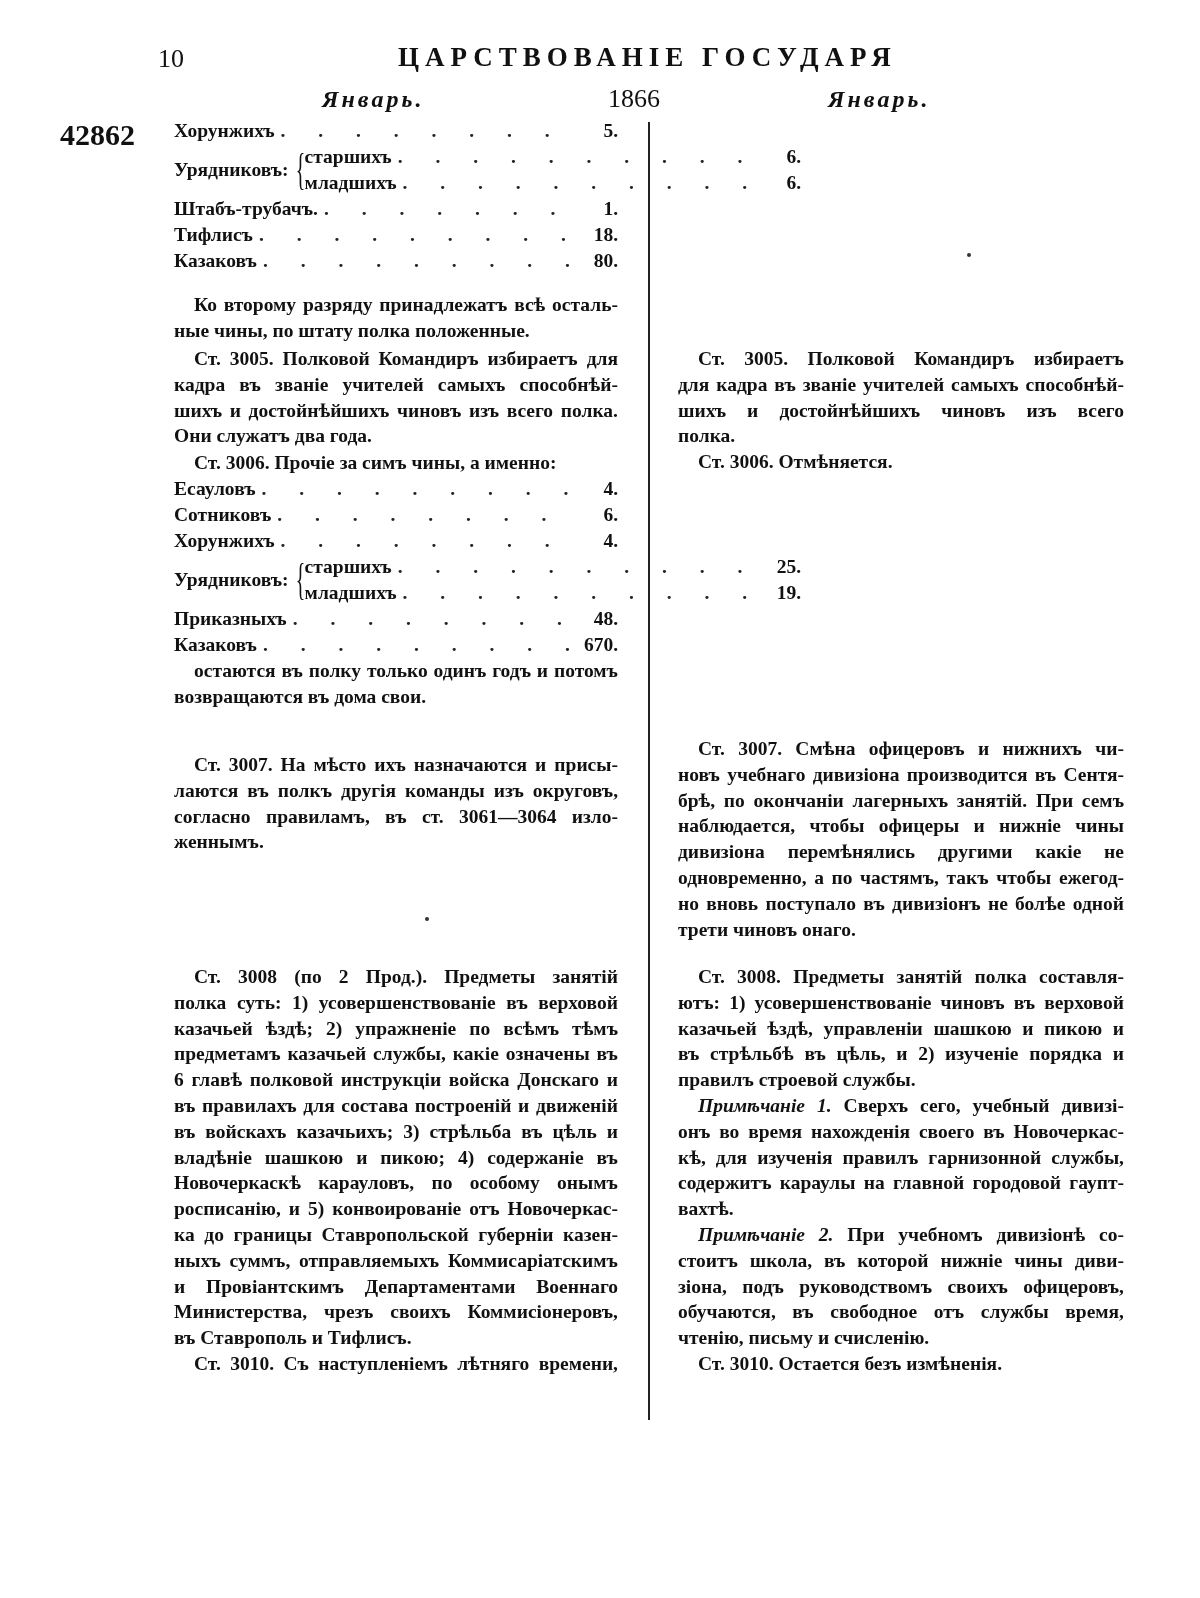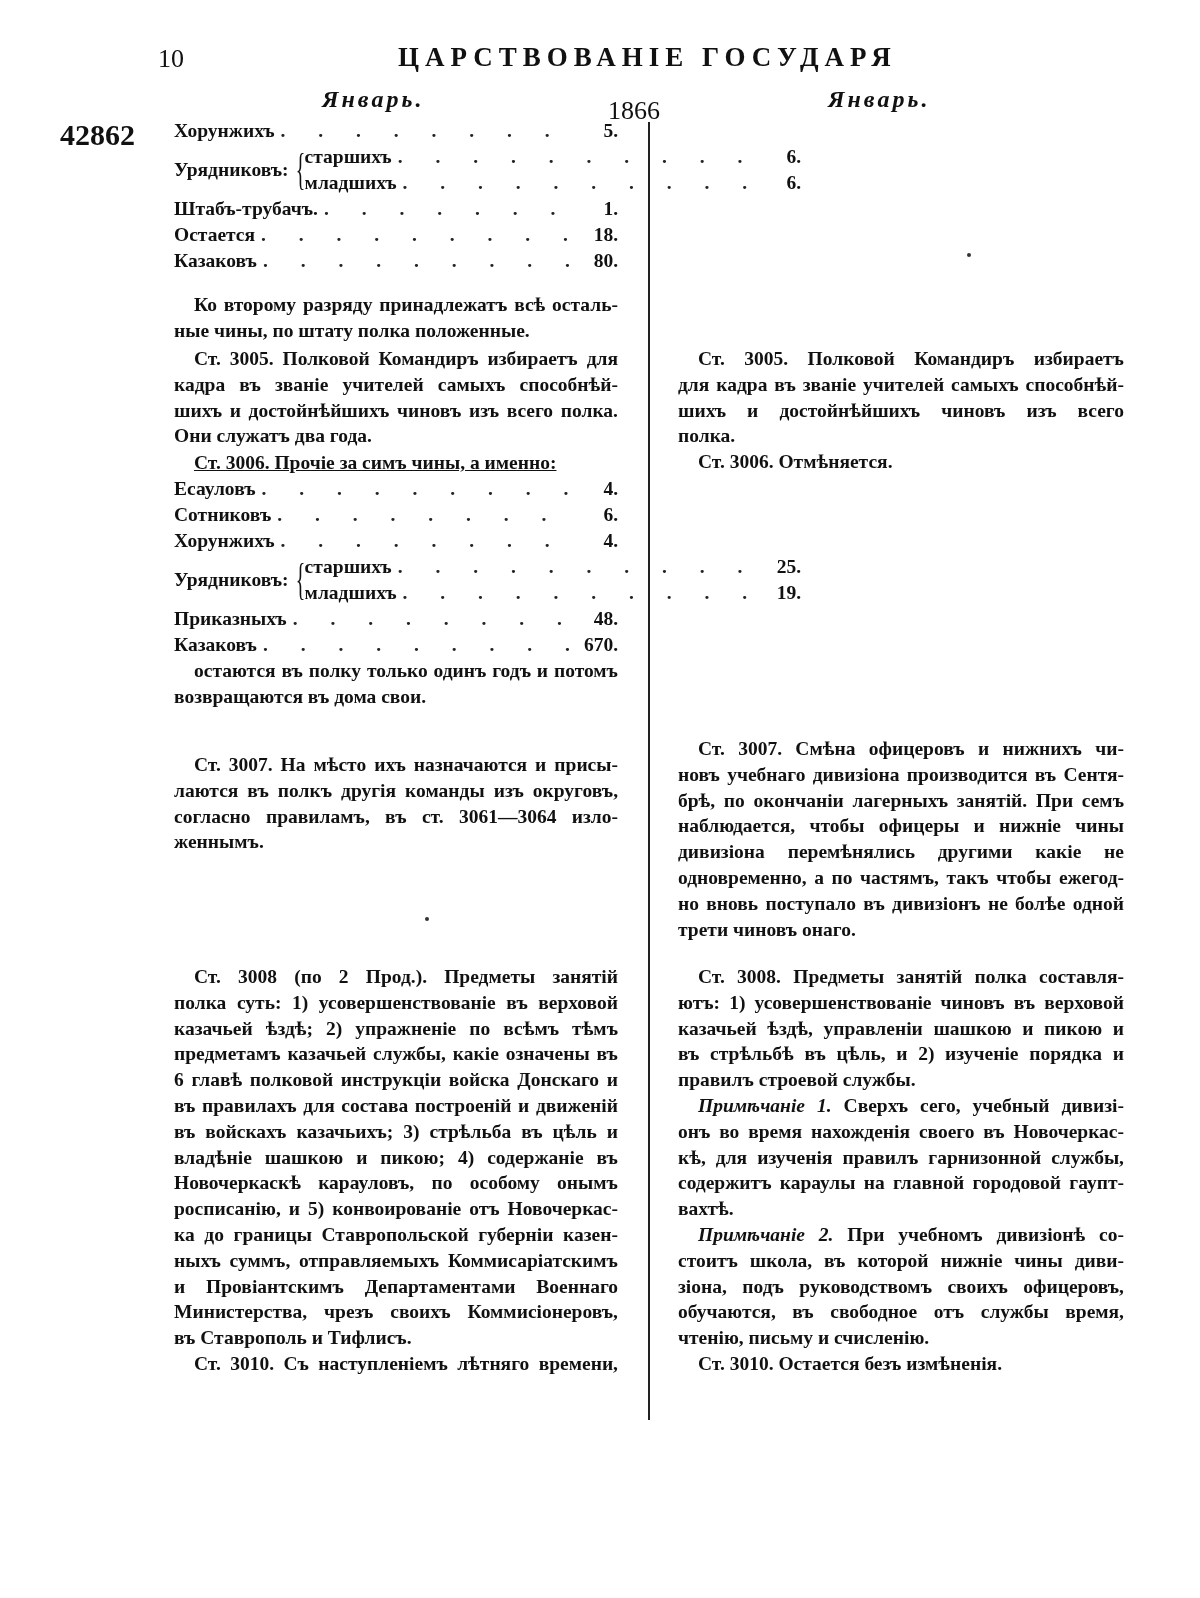--- a/index.html
+++ b/index.html
@@ -4,21 +4,21 @@
 <style>
   html, body { margin: 0; padding: 0; background: #ffffff; }
   body { width: 1200px; height: 1598px; position: relative; overflow: hidden;
          font-family: "Liberation Serif", "DejaVu Serif", serif; color: #111; }
   .abs { position: absolute; }
   .hdr-page { left: 158px; top: 44px; font-size: 26px; }
   .hdr-title { left: 398px; top: 42px; font-size: 27px; font-weight: bold; letter-spacing: 6px; }
   .hdr-month { font-style: italic; font-weight: bold; font-size: 24px; letter-spacing: 3px; top: 86px; }
   .hdr-month.left { left: 322px; }
   .hdr-month.right { left: 828px; }
-  .hdr-year { left: 608px; top: 96px; font-size: 26px; }
+  .hdr-year { left: 608px; top: 84px; font-size: 26px; }
   .marg-num { left: 60px; top: 118px; font-size: 30px; font-weight: bold; letter-spacing: 0px; }
   .divider { left: 648px; top: 122px; width: 2px; height: 1298px; background: #222; }
 
   .col { position: absolute; font-size: 19.5px; line-height: 25.8px; font-weight: bold; }
   .col.left { left: 174px; width: 444px; }
   .col.right { left: 678px; width: 446px; }
   .line { white-space: nowrap; display: block; }
   .line.justify { text-align: justify; text-align-last: justify; white-space: normal; }
   .row { display: flex; align-items: center; height: 26px; }
   .row .lbl { white-space: nowrap; }
@@ -65,21 +65,21 @@
           <span class="val">6.</span>
         </div>
       </div>
     </div>
     <div class="row">
       <span class="lbl">Штабъ-трубачъ.</span>
       <span class="dots">. . . . . . . . . . . . . .</span>
       <span class="val">1.</span>
     </div>
     <div class="row">
-      <span class="lbl">Остается</span>
+      <span class="lbl">Тифлисъ</span>
       <span class="dots">. . . . . . . . . . . . . . .</span>
       <span class="val">18.</span>
     </div>
     <div class="row">
       <span class="lbl">Казаковъ</span>
       <span class="dots">. . . . . . . . . . . . . . . .</span>
       <span class="val">80.</span>
     </div>
   </div>
 </div>
@@ -90,21 +90,21 @@
 </div>
 
 <div class="col left" style="top:346px;">
   <span class="line justify" style="padding-left:20px;">Ст. 3005. Полковой Командиръ избираетъ для</span>
   <span class="line justify">кадра въ званіе учителей самыхъ способнѣй-</span>
   <span class="line justify">шихъ и достойнѣйшихъ чиновъ изъ всего полка.</span>
   <span class="line">Они служатъ два года.</span>
 </div>
 
 <div class="col left" style="top:450px;">
-  <span class="line" style="padding-left:20px;text-decoration:underline;">Ст. 3006. Прочіе за симъ чины, а именно:</span>
+  <span class="line" style="padding-left:20px;">Ст. 3006. Прочіе за симъ чины, а именно:</span>
   <div>
     <div class="row">
       <span class="lbl">Есауловъ</span>
       <span class="dots">. . . . . . . . . . . . . .</span>
       <span class="val">4.</span>
     </div>
     <div class="row">
       <span class="lbl">Сотниковъ</span>
       <span class="dots">. . . . . . . . . . . . . .</span>
       <span class="val">6.</span>

